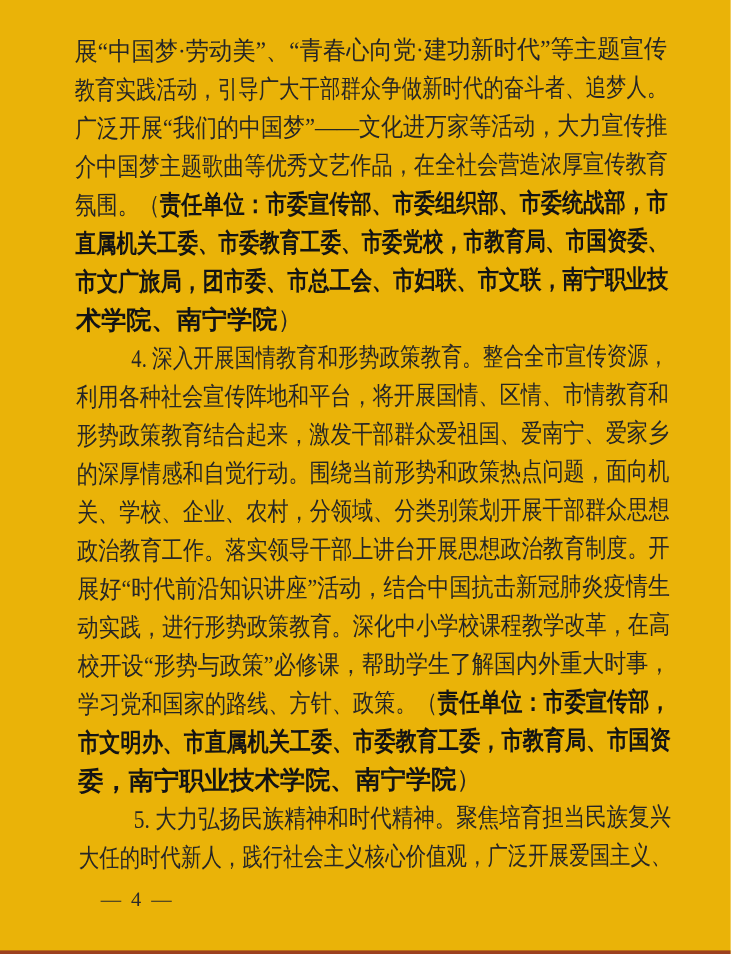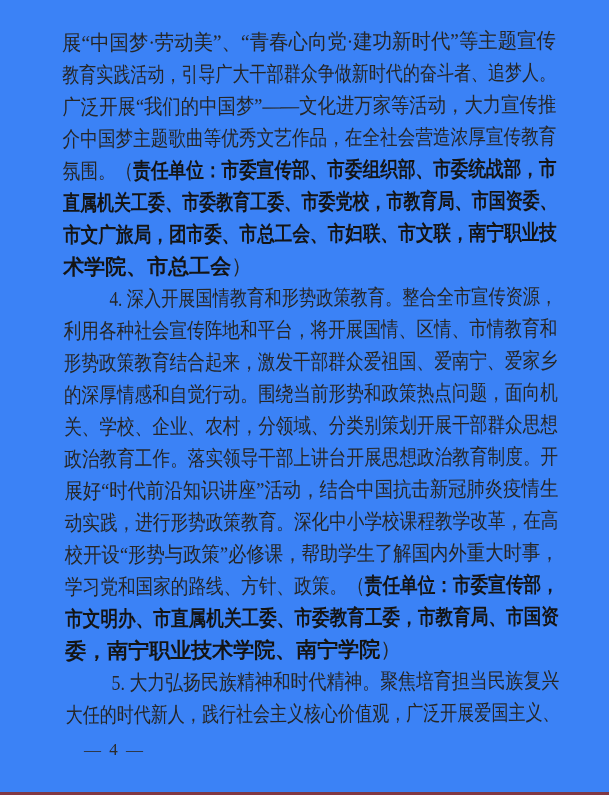--- a/index.html
+++ b/index.html
@@ -4,21 +4,21 @@
 <style>
   html, body {
     margin: 0;
     padding: 0;
     background: #ffffff;
   }
   .page {
     position: relative;
     width: 609px;
     height: 795px;
-    background: #3b82f6;
+    background: #eab308;
     overflow: hidden;
     font-family: "Liberation Serif", "DejaVu Serif", serif;
   }
   .doc-body {
     position: absolute;
     left: 62px;
     top: 27px;
     width: 494px;
     transform: rotate(-0.3deg);
     transform-origin: 0 0;
@@ -68,21 +68,21 @@
 
 <div class="page">
   <div class="doc-body">
       <div class="line"><span class="line-inner" style="transform: scaleX(0.924329);"><span class="seg">展“中国梦·劳动美”、“青春心向党·建功新时代”等主题宣传</span></span></div>
       <div class="line"><span class="line-inner" style="transform: scaleX(0.810954);"><span class="seg">教育实践活动，引导广大干部群众争做新时代的奋斗者、追梦人。</span></span></div>
       <div class="line"><span class="line-inner" style="transform: scaleX(0.874621);"><span class="seg">广泛开展“我们的中国梦”——文化进万家等活动，大力宣传推</span></span></div>
       <div class="line"><span class="line-inner" style="transform: scaleX(0.839908);"><span class="seg">介中国梦主题歌曲等优秀文艺作品，在全社会营造浓厚宣传教育</span></span></div>
       <div class="line"><span class="line-inner" style="transform: scaleX(0.839908);"><span class="seg">氛围。（</span><span class="seg bold">责任单位：市委宣传部、市委组织部、市委统战部，市</span></span></div>
       <div class="line"><span class="line-inner" style="transform: scaleX(0.810954);"><span class="seg bold">直属机关工委、市委教育工委、市委党校，市教育局、市国资委、</span></span></div>
       <div class="line"><span class="line-inner" style="transform: scaleX(0.839908);"><span class="seg bold">市文广旅局，团市委、市总工会、市妇联、市文联，南宁职业技</span></span></div>
-      <div class="line"><span class="line-inner"><span class="seg bold">术学院、市总工会</span><span class="seg">）</span></span></div>
+      <div class="line"><span class="line-inner"><span class="seg bold">术学院、南宁学院</span><span class="seg">）</span></span></div>
       <div class="line indent"><span class="line-inner" style="transform: scaleX(0.820272);"><span class="seg">4. 深入开展国情教育和形势政策教育。整合全市宣传资源，</span></span></div>
       <div class="line"><span class="line-inner" style="transform: scaleX(0.839908);"><span class="seg">利用各种社会宣传阵地和平台，将开展国情、区情、市情教育和</span></span></div>
       <div class="line"><span class="line-inner" style="transform: scaleX(0.839908);"><span class="seg">形势政策教育结合起来，激发干部群众爱祖国、爱南宁、爱家乡</span></span></div>
       <div class="line"><span class="line-inner" style="transform: scaleX(0.839908);"><span class="seg">的深厚情感和自觉行动。围绕当前形势和政策热点问题，面向机</span></span></div>
       <div class="line"><span class="line-inner" style="transform: scaleX(0.839908);"><span class="seg">关、学校、企业、农村，分领域、分类别策划开展干部群众思想</span></span></div>
       <div class="line"><span class="line-inner" style="transform: scaleX(0.839908);"><span class="seg">政治教育工作。落实领导干部上讲台开展思想政治教育制度。开</span></span></div>
       <div class="line"><span class="line-inner" style="transform: scaleX(0.874621);"><span class="seg">展好“时代前沿知识讲座”活动，结合中国抗击新冠肺炎疫情生</span></span></div>
       <div class="line"><span class="line-inner" style="transform: scaleX(0.839908);"><span class="seg">动实践，进行形势政策教育。深化中小学校课程教学改革，在高</span></span></div>
       <div class="line"><span class="line-inner" style="transform: scaleX(0.874621);"><span class="seg">校开设“形势与政策”必修课，帮助学生了解国内外重大时事，</span></span></div>
       <div class="line"><span class="line-inner" style="transform: scaleX(0.839908);"><span class="seg">学习党和国家的路线、方针、政策。（</span><span class="seg bold">责任单位：市委宣传部，</span></span></div>

